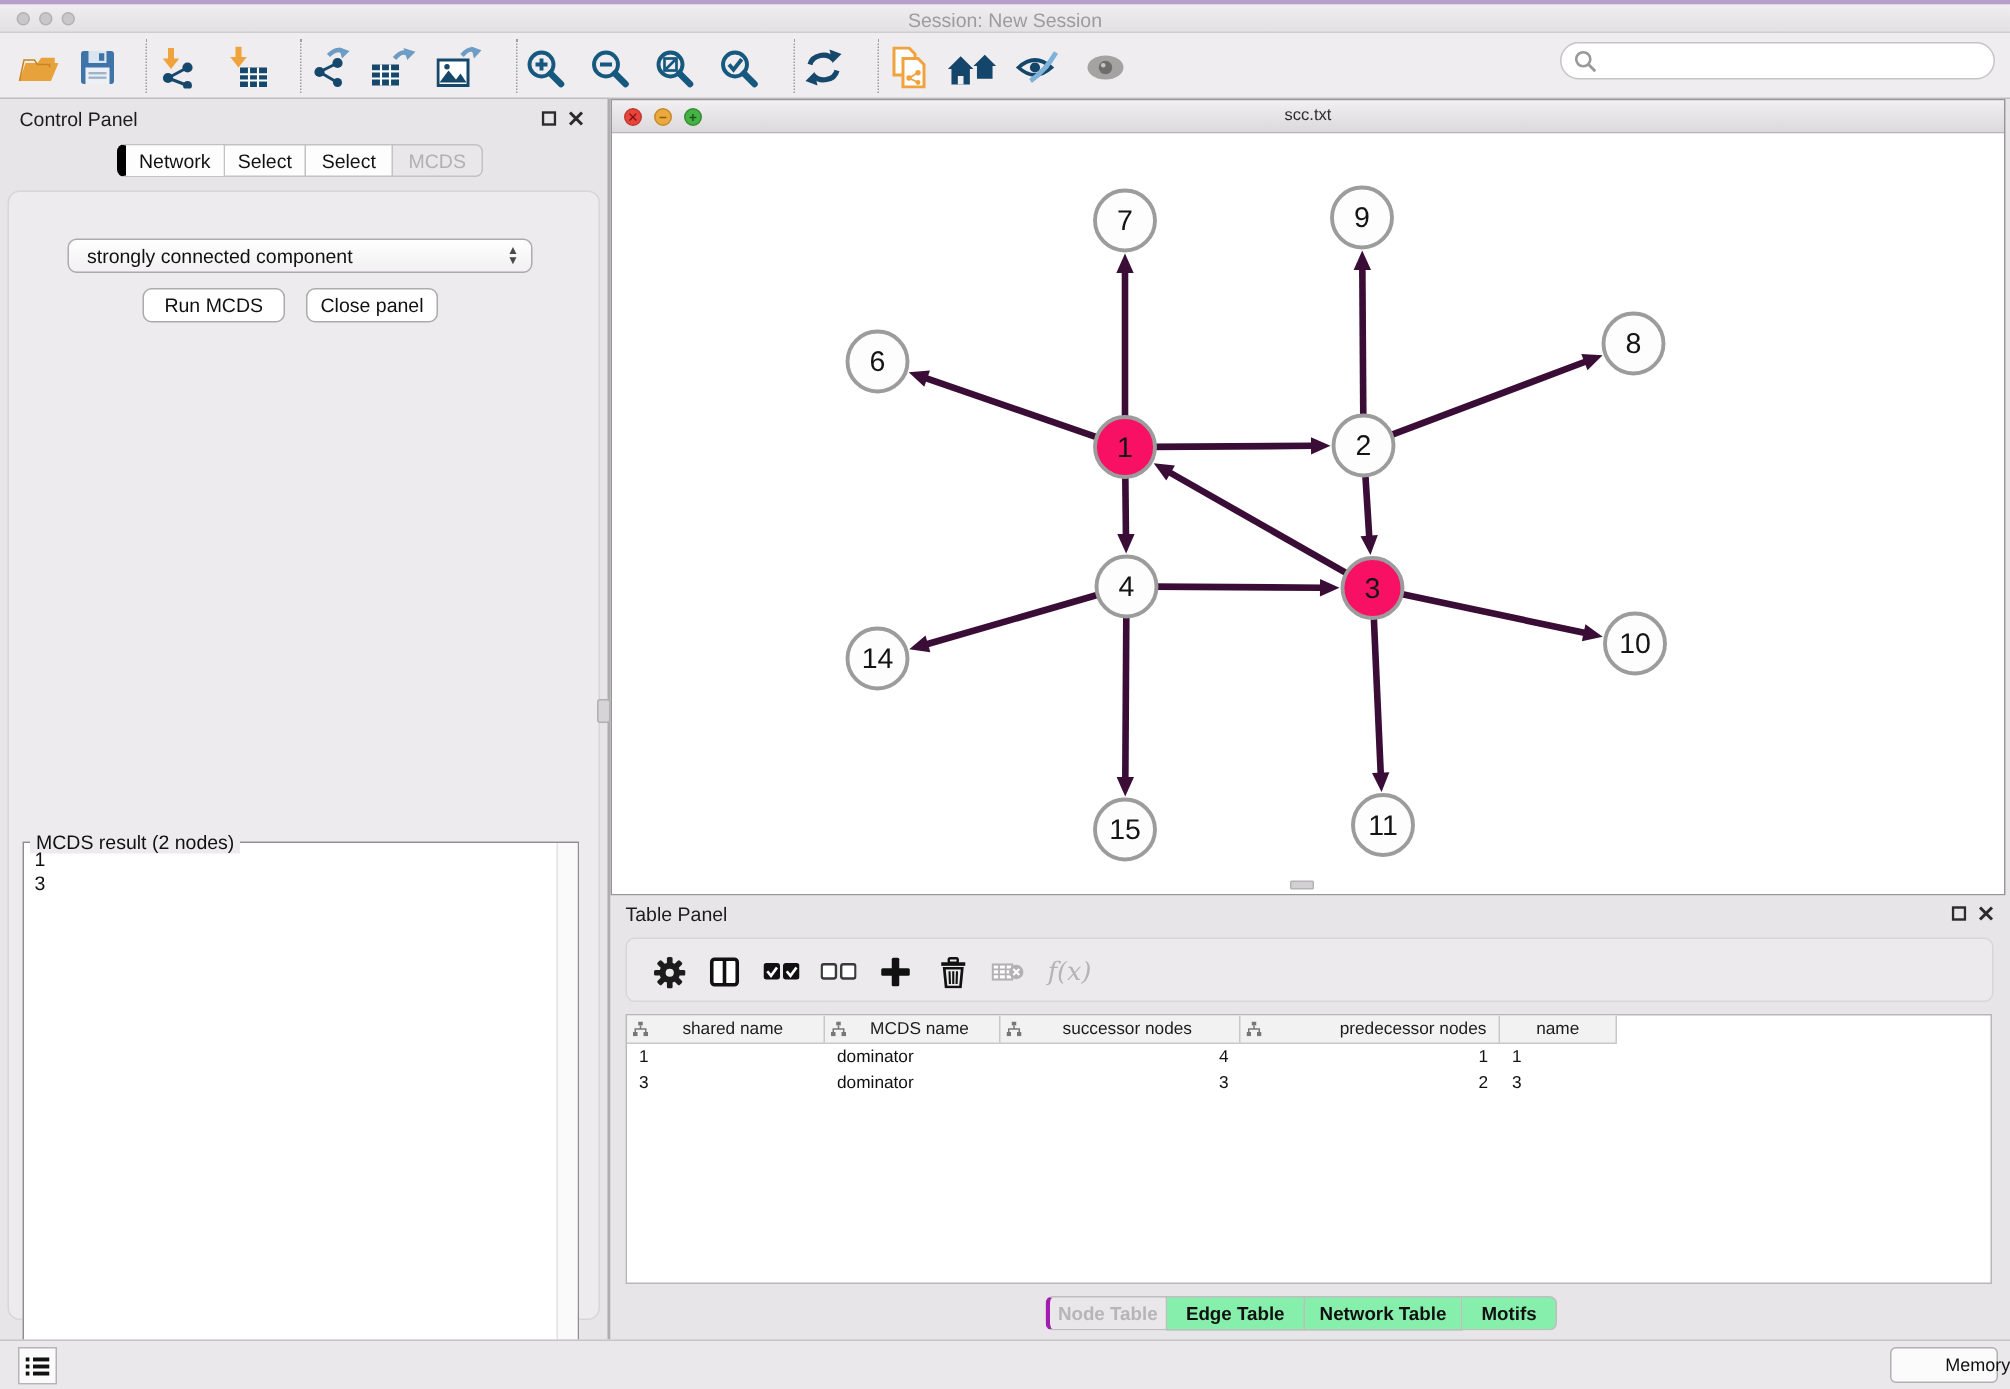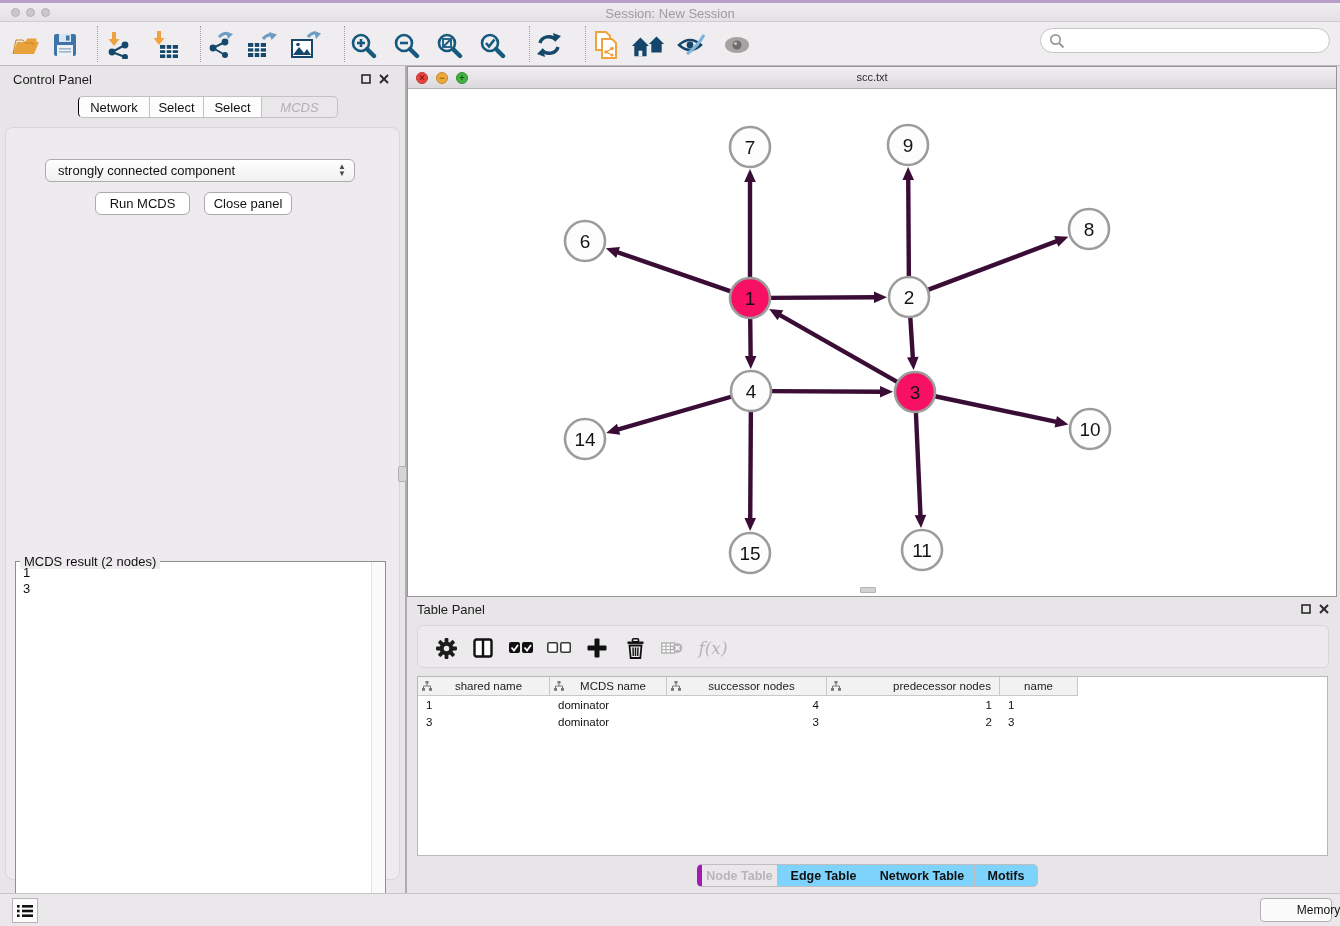--- a/index.html
+++ b/index.html
@@ -16,21 +16,21 @@
   .vsep{position:absolute;top:4px;height:36px;width:0;border-left:1px dotted #9f9d9f;}
   .search{position:absolute;right:10px;top:6px;width:290px;height:25px;background:#fff;border:1px solid #c6c4c6;border-radius:13px;display:flex;align-items:center;padding:0 8px;}
   .search input{border:none;outline:none;flex:1;font-size:13px;background:transparent;margin-left:5px;}
   
   .cpanel{position:absolute;left:0;top:66px;width:405px;height:827px;background:#e7e5e7;}
   .phead{position:absolute;left:0;top:0;width:100%;height:26px;text-decoration:underline;}
   .phead .ptitle{position:absolute;left:13px;top:6px;font-size:13px;color:#1c1c1c;}
   .winbtn{position:absolute;top:7px;width:12px;height:12px;display:flex;align-items:center;justify-content:center;}
   .tabrow{position:absolute;left:78px;top:30px;height:22px;display:flex;}
   .tab{height:22px;background:#fdfdfd;border:1px solid #c3c1c3;border-left:none;font-size:13px;color:#111;display:flex;align-items:center;justify-content:center;}
-  .tab:first-child{border-left:1px solid #000000;border-radius:5px 0 0 5px;}
+  .tab:first-child{border-left:6px solid #000000;border-radius:5px 0 0 5px;}
   .tab:last-child{border-radius:0 5px 5px 0;}
   .tab.sel{background:#e9e7e9;color:#b2b0b2;}
   .cbody{position:absolute;left:5px;top:61px;width:395px;height:753px;background:#edebed;border:1px solid #d8d6d8;border-radius:8px;}
   .optlabel{position:absolute;left:0;top:10px;width:100%;text-align:center;font-size:13px;color:#161616;}
   .selectbox{position:absolute;left:39px;top:31px;width:310px;height:23px;background:linear-gradient(#ffffff,#f2f0f2);border:1px solid #ababab;border-radius:6px;font-size:13px;color:#111;display:flex;align-items:center;padding:0 12px;}
   .stepper{position:absolute;right:8px;top:3px;display:flex;flex-direction:column;align-items:center;line-height:7px;color:#4a4a4a;font-size:8px;}
   .pbtn{position:absolute;top:64px;height:23px;background:#fff;border:1px solid #ababab;border-radius:6px;font-size:13px;color:#111;display:flex;align-items:center;justify-content:center;}
   .grpbox{position:absolute;left:9px;top:433px;width:371px;height:377px;border:1px solid #8f8d8f;background:#fff;}
   .legend{position:absolute;left:4px;top:-8px;background:#edebed;padding:0 4px;font-size:13px;color:#111;}
   .resultlist{position:absolute;left:0;top:2px;width:355px;height:373px;overflow:hidden;font-size:13px;color:#111;}
@@ -50,22 +50,22 @@
   .tpanel .ptitle{position:absolute;left:10px;top:5px;font-size:13px;color:#1c1c1c;}
   .ttoolbar{position:absolute;left:10px;top:28px;width:912px;height:43px;background:#eceaec;border:1px solid #d8d6d8;border-radius:6px;}
   .ticon{position:absolute;top:7px;width:30px;height:30px;display:flex;align-items:center;justify-content:center;}
   .tablebox{position:absolute;left:10px;top:79px;width:911px;height:180px;background:#fff;border:1px solid #b9b7b9;overflow:hidden;}
   .thead{position:absolute;left:0;top:0;height:19px;display:flex;background:#f3f2f3;border-bottom:1px solid #c9c7c9;}
   .th{display:flex;align-items:center;border-right:1px solid #c9c7c9;font-size:11.5px;color:#1c1c1c;padding:0 4px;}
   .th .lbl{flex:1;text-align:center;}
   .trow{position:absolute;left:0;height:17px;display:flex;}
   .td{font-size:11.5px;color:#111;padding:2px 8px 0 8px;overflow:hidden;white-space:nowrap;}
   .bottomtabs{position:absolute;left:290px;top:267px;display:flex;height:23px;}
-  .btab{height:23px;background:#7dd3fc;border:1px solid #bfbdbf;border-left:none;font-size:12.5px;color:#111;display:flex;align-items:center;justify-content:center;font-weight:bold;}
-  .btab:first-child{border-left:5px solid #a21caf;border-radius:5px 0 0 5px;}
+  .btab{height:23px;background:#86efac;border:1px solid #bfbdbf;border-left:none;font-size:12.5px;color:#111;display:flex;align-items:center;justify-content:center;font-weight:bold;}
+  .btab:first-child{border-left:3px solid #a21caf;border-radius:5px 0 0 5px;}
   .btab:last-child{border-radius:0 5px 5px 0;}
   .btab.sel{background:#e9e7e9;color:#b7b5b7;}
   
   .statusbar{position:absolute;left:0;top:893px;width:1340px;height:33px;background:#eae8ea;border-top:1px solid #c6c4c6;}
   .listbtn{position:absolute;left:12px;top:4px;width:26px;height:25px;background:#fbfbfb;border:1px solid #b6b4b6;display:flex;align-items:center;justify-content:center;}
   .membtn{position:absolute;left:1260px;top:4px;width:72px;height:24px;background:#fbfbfb;border:1px solid #b2b0b2;border-radius:4px;display:flex;align-items:center;justify-content:center;font-size:12px;color:#111;padding-left:40px;}
   .memdot{width:9px;height:9px;border-radius:50%;background:#14922c;margin-right:5px;}
 </style>
 </head>
 <body>
@@ -247,21 +247,21 @@
           <svg width="10" height="10" viewBox="0 0 10 10">
             <line x1="1" y1="1" x2="9" y2="9" stroke="#2b2b2b" stroke-width="2"></line>
             <line x1="9" y1="1" x2="1" y2="9" stroke="#2b2b2b" stroke-width="2"></line>
           </svg>
         </span>
     </div>
     <div class="tabrow" id="cp-tabs">
         <div class="tab" style="width: 72px;">Network</div>
         <div class="tab" style="width: 54px;">Select</div>
         <div class="tab" style="width: 58px;">Select</div>
-        <div class="tab sel" style="width: 76px; font-style: italic;">MCDS</div>
+        <div class="tab sel" style="width: 60px;">MCDS</div>
       </div>
     <div class="cbody">
       <div class="selectbox">
         <span>strongly connected component</span>
         <span class="stepper">
             <span>▲</span>
             <span>▼</span>
           </span>
       </div>
       <div class="pbtn" style="left:89px;width:95px">Run MCDS</div>

